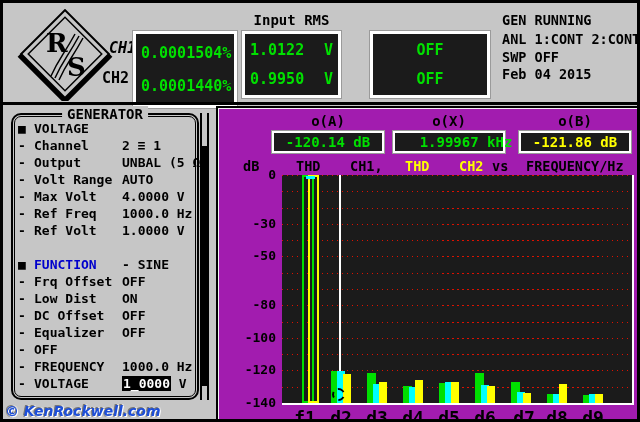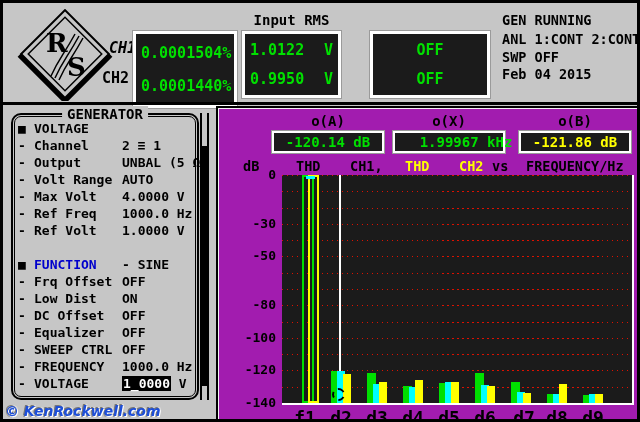--- a/index.html
+++ b/index.html
@@ -161,21 +161,21 @@
         <div class="gen-row"><span class="gen-bullet">-</span><span class="gen-label">Volt Range</span><span class="gen-value">AUTO</span></div>
         <div class="gen-row"><span class="gen-bullet">-</span><span class="gen-label">Max Volt</span><span class="gen-value">4.0000 V</span></div>
         <div class="gen-row"><span class="gen-bullet">-</span><span class="gen-label">Ref Freq</span><span class="gen-value">1000.0 Hz</span></div>
         <div class="gen-row"><span class="gen-bullet">-</span><span class="gen-label">Ref Volt</span><span class="gen-value">1.0000 V</span></div>
         <div class="gen-row spacer"></div>
         <div class="gen-row"><span class="gen-bullet">■</span><span class="gen-label hdr">FUNCTION</span><span class="gen-value">- SINE</span></div>
         <div class="gen-row"><span class="gen-bullet">-</span><span class="gen-label">Frq Offset</span><span class="gen-value">OFF</span></div>
         <div class="gen-row"><span class="gen-bullet">-</span><span class="gen-label">Low Dist</span><span class="gen-value">ON</span></div>
         <div class="gen-row"><span class="gen-bullet">-</span><span class="gen-label">DC Offset</span><span class="gen-value">OFF</span></div>
         <div class="gen-row"><span class="gen-bullet">-</span><span class="gen-label">Equalizer</span><span class="gen-value">OFF</span></div>
-        <div class="gen-row"><span class="gen-bullet">-</span><span class="gen-label">SWEEP CTRL</span><span class="gen-value">OFF</span></div>
+        <div class="gen-row"><span class="gen-bullet">-</span><span class="gen-value">OFF</span></div>
         <div class="gen-row"><span class="gen-bullet">-</span><span class="gen-label">FREQUENCY</span><span class="gen-value">1000.0 Hz</span></div>
         <div class="gen-row"><span class="gen-bullet">-</span><span class="gen-label">VOLTAGE</span><span class="gen-value"><span class="sel">1_0000</span><span> V</span></span></div>
       </div>
   </div>
   <div class="scrollbar">
     <div class="scroll-thumb"></div>
   </div>
 
   <div class="watermark">© KenRockwell.com</div>
 

